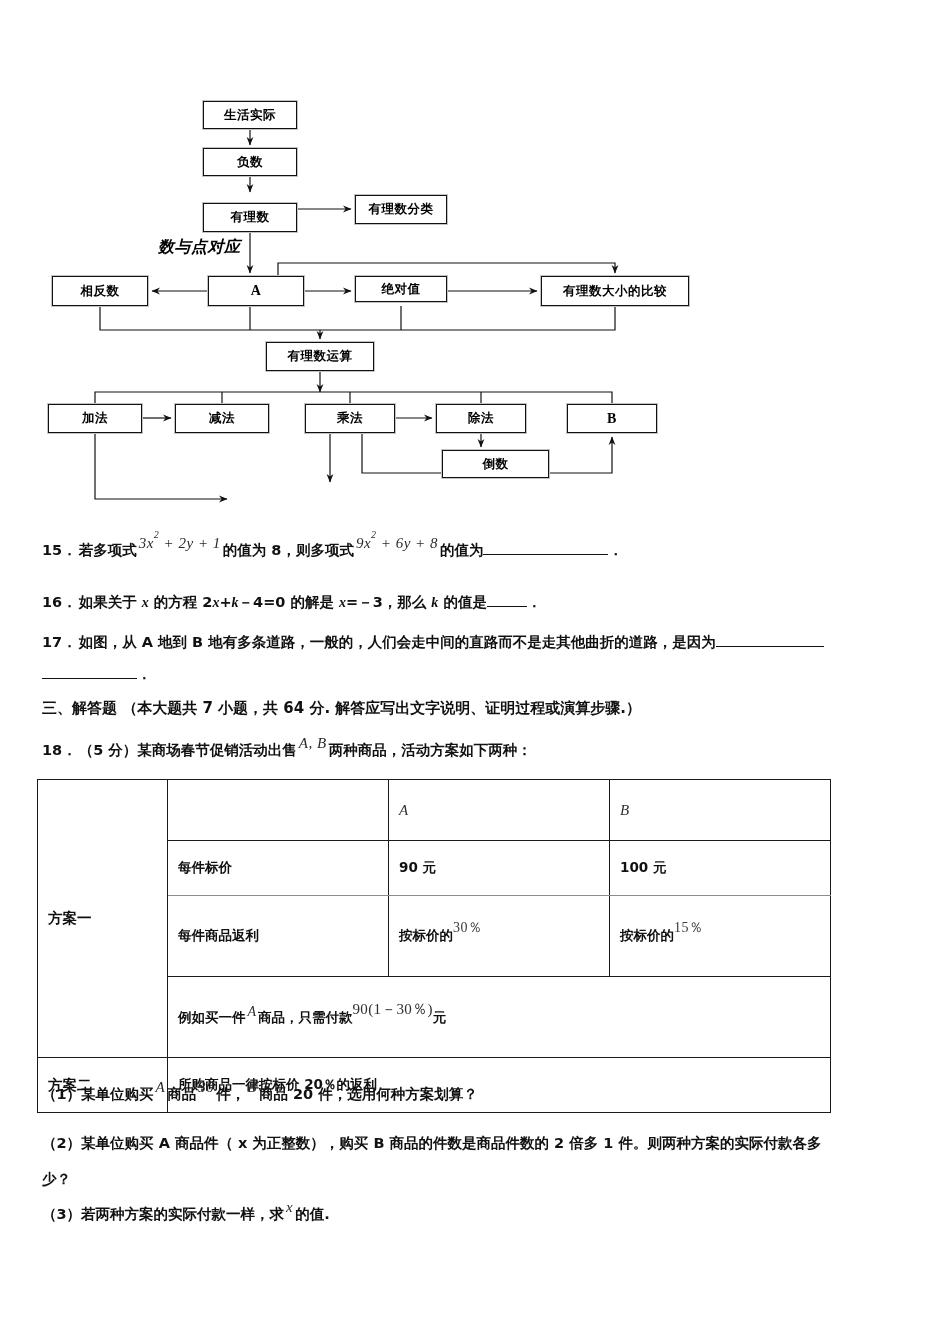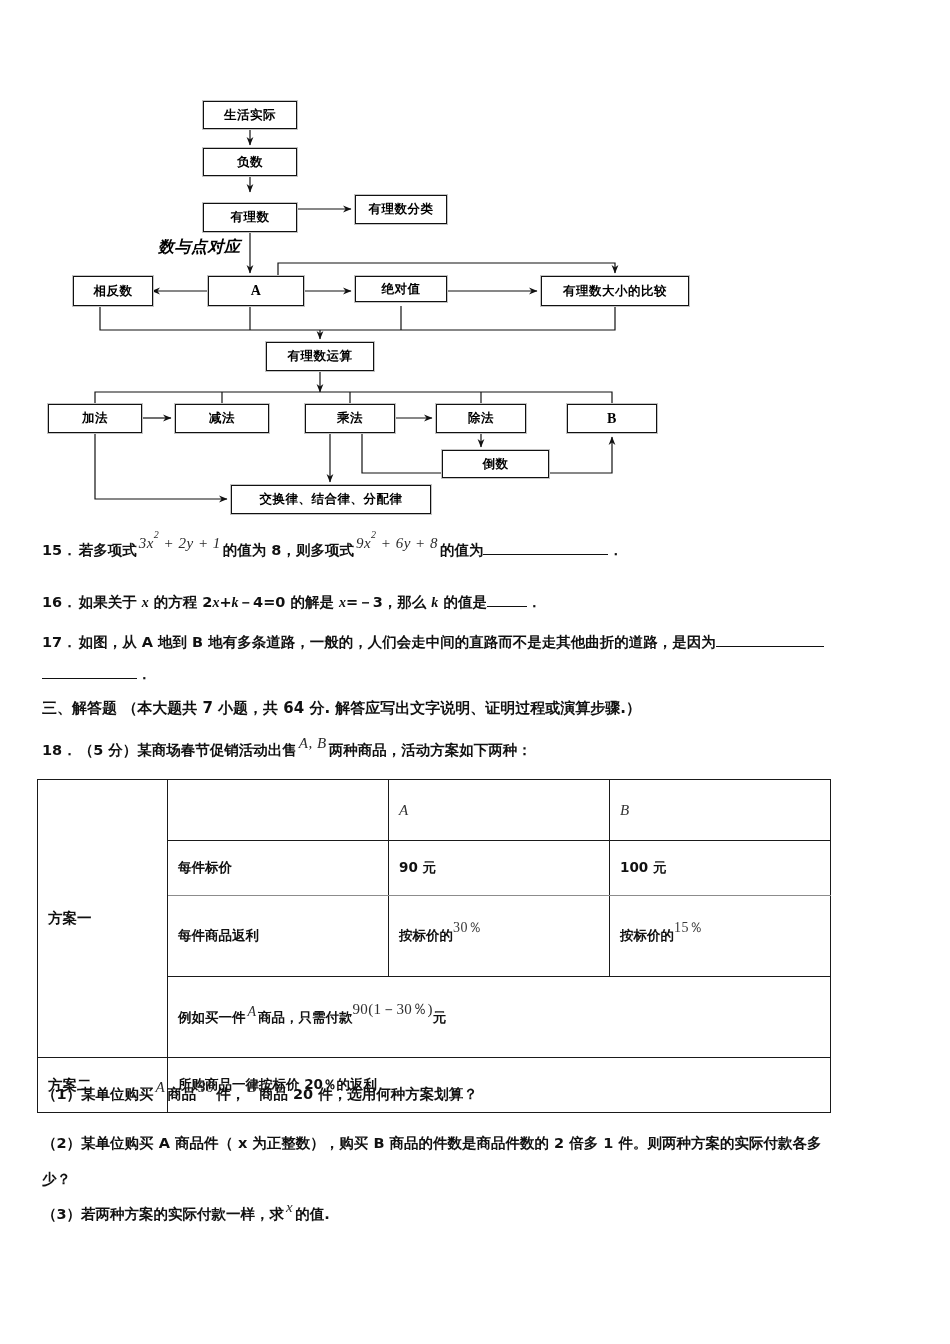--- a/index.html
+++ b/index.html
@@ -234,34 +234,33 @@
     </g>
   </svg>
 
   <div class="fc-box" style="left:203px;top:101px;width:94px;height:28px;">生活实际</div>
   <div class="fc-box" style="left:203px;top:148px;width:94px;height:28px;">负数</div>
   <div class="fc-box" style="left:203px;top:203px;width:94px;height:29px;">有理数</div>
   <div class="fc-box" style="left:355px;top:195px;width:92px;height:29px;">有理数分类</div>
 
   <div class="fc-label" style="left:158px;top:237px;">数与点对应</div>
 
-  <div class="fc-box" style="left:52px;top:276px;width:80px;height:30px;margin-left:21px;">相反数</div>
+  <div class="fc-box" style="left:52px;top:276px;width:96px;height:30px;">相反数</div>
   <div class="fc-box plain" style="left:208px;top:276px;width:96px;height:30px;">A</div>
   <div class="fc-box" style="left:355px;top:276px;width:92px;height:26px;">绝对值</div>
   <div class="fc-box" style="left:541px;top:276px;width:148px;height:30px;">有理数大小的比较</div>
 
   <div class="fc-box" style="left:266px;top:342px;width:108px;height:29px;">有理数运算</div>
 
   <div class="fc-box" style="left:48px;top:404px;width:94px;height:29px;">加法</div>
   <div class="fc-box" style="left:175px;top:404px;width:94px;height:29px;">减法</div>
   <div class="fc-box" style="left:305px;top:404px;width:90px;height:29px;">乘法</div>
   <div class="fc-box" style="left:436px;top:404px;width:90px;height:29px;">除法</div>
   <div class="fc-box plain" style="left:567px;top:404px;width:90px;height:29px;">B</div>
   <div class="fc-box" style="left:442px;top:450px;width:107px;height:28px;">倒数</div>
-  <div class="fc-box" style="left:231px;top:485px;width:200px;height:29px;">交换律、结合律、分配律</div>
 </div>
 
 <div class="qline" style="left:42px;top:540px;">
   <span class="num">15．</span><span>若多项式</span><span class="mathx"><span>3x</span><sup>2</sup><span> + 2y + 1</span></span><span>的值为 8，则多项式</span><span class="mathx"><span>9x</span><sup>2</sup><span> + 6y + 8</span></span><span>的值为</span><span class="blank-long"></span><span>．</span>
 </div>
 
 <div class="qline" style="left:42px;top:593px;">
   <span class="num">16．</span><span>如果关于 </span><span class="inlinemath">x</span><span> 的方程 2</span><span class="inlinemath">x</span><span>+</span><span class="inlinemath">k</span><span>－4=0 的解是 </span><span class="inlinemath">x</span><span>=－3，那么 </span><span class="inlinemath">k</span><span> 的值是</span><span class="blank-short"></span><span>．</span>
 </div>
 

